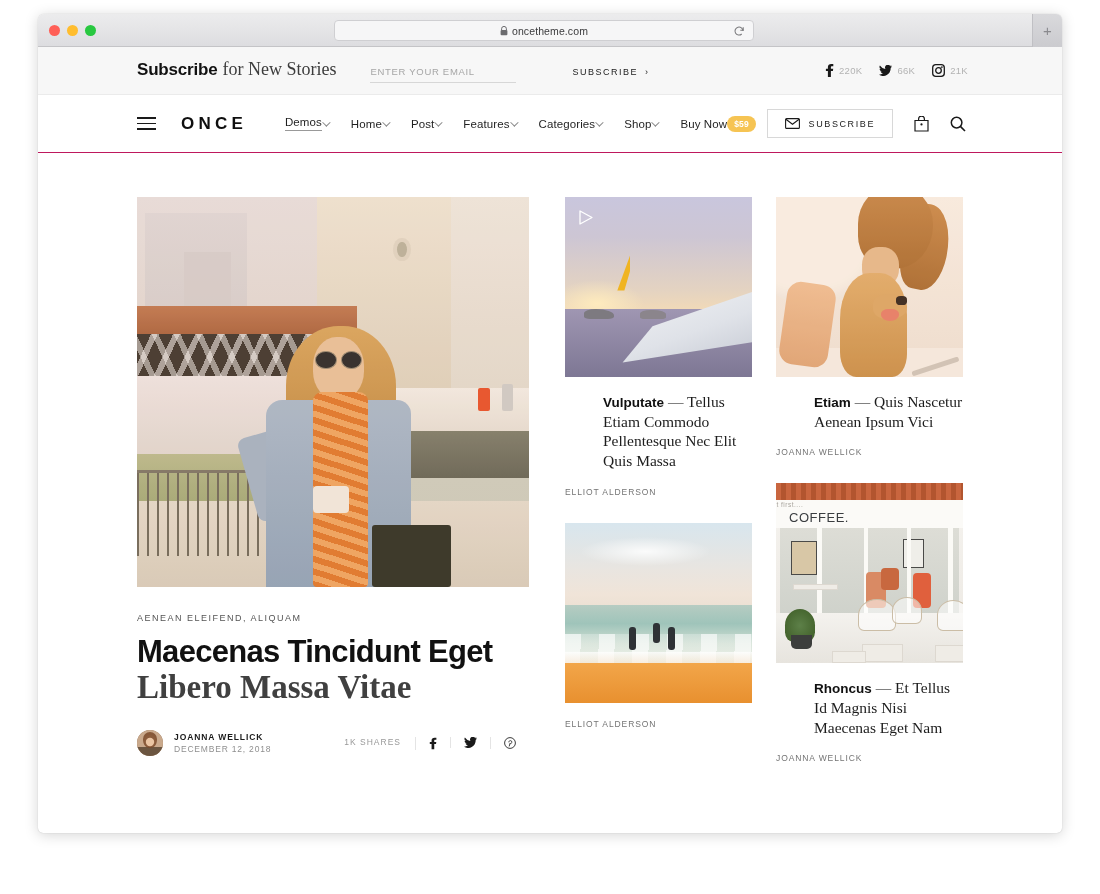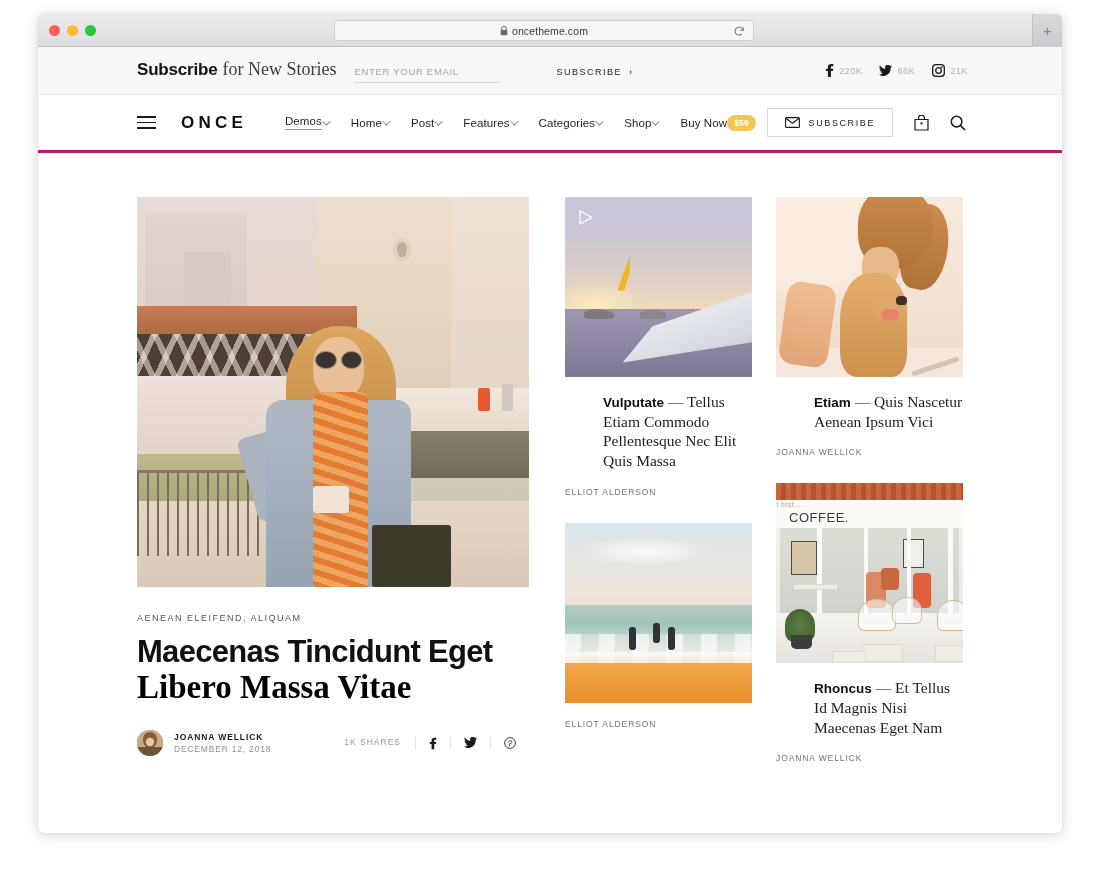--- a/index.html
+++ b/index.html
@@ -50,42 +50,42 @@
 
   
   .subbar {
     position:relative; height:48px; background:#f7f7f7;
     border-bottom:1px solid #ebebeb;
     display:flex; align-items:center;
   }
   .subbar-left { display:flex; align-items:baseline; margin-left:99px; }
   .sub-head-b { font-size:17px; font-weight:bold; color:#111; letter-spacing:-0.2px; }
   .sub-head-s { font-family:"Liberation Serif", serif; font-size:18px; color:#3c3c3c; margin-left:5px; }
-  .email-wrap { margin-left:18px; }
+  .email-wrap { margin-left:34px; }
   .email-input {
     width:146px; border:none; border-bottom:1px solid #d7d7d7;
     background:transparent; padding:3px 0 5px 0;
     font-family:"Liberation Sans", sans-serif;
     font-size:9.5px; letter-spacing:0.7px; color:#3a3a3a;
   }
   .email-input::placeholder { color:#a6a6a6; letter-spacing:0.7px; }
   .sub-btn {
     margin-left:56px; background:none; border:none; cursor:pointer;
     font-family:"Liberation Sans", sans-serif;
     font-size:9px; letter-spacing:1.5px; color:#1a1a1a; font-weight:500;
     display:flex; align-items:center; gap:7px;
   }
   .socials { position:absolute; right:94px; display:flex; align-items:center; gap:17px; }
   .soc { display:flex; align-items:center; gap:5px; }
   .soc .cnt { font-size:9.5px; color:#b3b3b3; letter-spacing:0.3px; }
 
   
   .nav {
     position:relative; height:58px; background:#fff;
-    border-bottom:3px solid #be185d;
+    border-bottom:1px solid #be185d;
     display:flex; align-items:center;
   }
   .burger { margin-left:99px; width:19px; display:flex; flex-direction:column; gap:4px; cursor:pointer; }
   .burger i { display:block; height:1.5px; background:#1a1a1a; }
   .logo {
     margin-left:25px; font-size:17px; font-weight:bold;
     letter-spacing:4.2px; color:#0f0f0f;
   }
   .menu { display:flex; align-items:center; margin-left:38px; gap:23px; }
   .mitem {
@@ -116,21 +116,21 @@
 
   .hero-img {
     position:relative; width:392px; height:390px; overflow:hidden;
     background:#d9cfc6;
   }
   .kicker {
     margin-top:26px; font-size:9px; letter-spacing:1.5px; color:#555; text-transform:uppercase;
   }
   .hero-title { margin-top:13px; line-height:1.0; }
   .ht-1 { display:block; font-size:31px; font-weight:bold; color:#111; letter-spacing:-0.7px; }
-  .ht-2 { display:block; font-family:"Liberation Serif", serif; font-size:33px; color:#000000; margin-top:4px; }
+  .ht-2 { display:block; font-family:"Liberation Serif", serif; font-size:33px; color:#404040; margin-top:4px; }
   .excerpt { margin-top:17px; font-size:11.5px; line-height:1.72; color:#767676; max-width:355px; }
 
   .meta { margin-top:26px; display:flex; align-items:center; }
   .avatar {
     width:26px; height:26px; border-radius:50%; flex:none; overflow:hidden;
     background:#8d6e55;
   }
   .meta-txt { margin-left:11px; }
   .meta-name { font-size:8.5px; letter-spacing:0.9px; color:#1a1a1a; font-weight:bold; }
   .meta-date { font-size:8.5px; letter-spacing:0.8px; color:#8f8f8f; margin-top:2px; }

